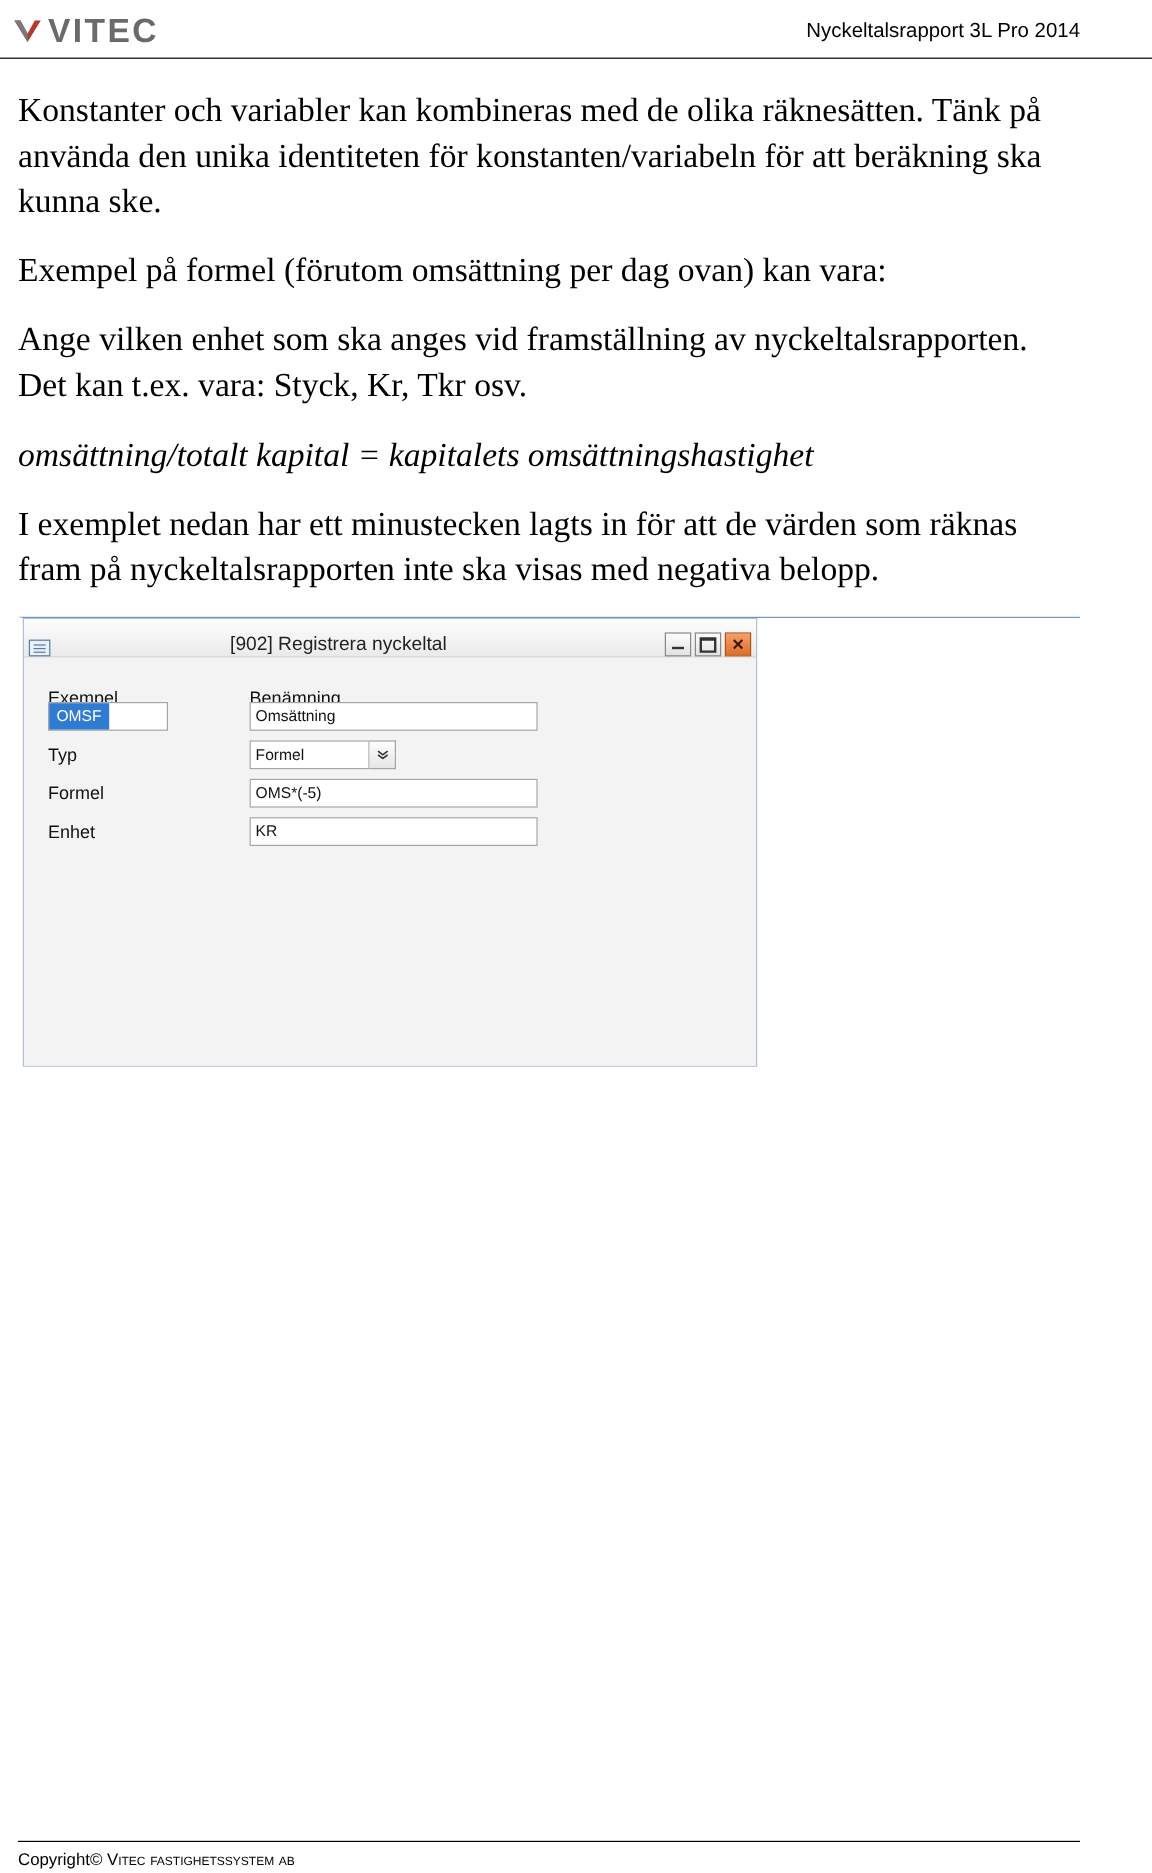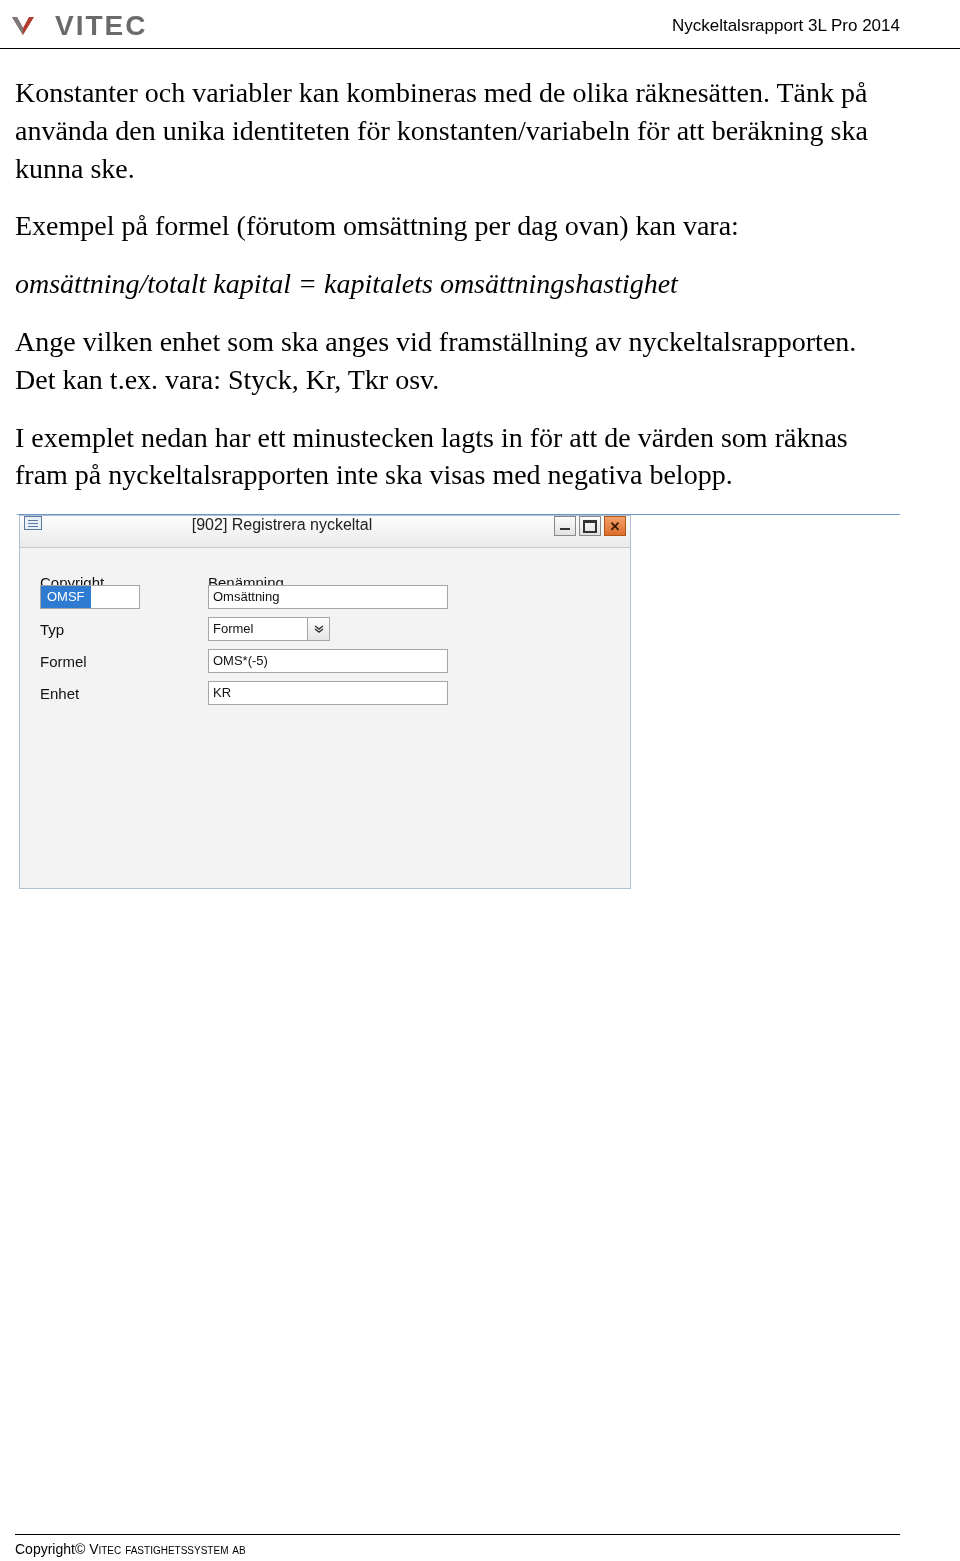--- a/index.html
+++ b/index.html
@@ -16,21 +16,21 @@
       display: flex;
       justify-content: space-between;
       align-items: center;
       padding: 10px 60px 6px 10px;
       border-bottom: 1px solid #000;
       margin-bottom: 25px;
     }
     .logo-wrap {
       display: flex;
       align-items: center;
-      gap: 19px;
+      gap: 4px;
     }
     .logo-icon {
       width: 26px;
       height: 26px;
     }
     .logo-text {
       font-family: Arial, Helvetica, sans-serif;
       font-weight: bold;
       font-size: 28px;
       letter-spacing: 2px;
@@ -56,21 +56,21 @@
       border-top: 1px solid #6b98c7;
       border-left: 4px solid #fff;
     }
     .ss-outer {
       border: 1px solid #b0c0d0;
       width: 612px;
       background: #fff;
     }
     .ss-titlebar {
       display: flex;
-      align-items: flex-start;
+      align-items: flex-end;
       background: linear-gradient(#fdfdfd, #eaeaea);
       border-bottom: 1px solid #c8c8c8;
       height: 32px;
       padding: 0 4px;
     }
     .ss-title-icon {
       width: 18px;
       height: 14px;
       border: 1px solid #5a7aa0;
       background: #e8f0fa;
@@ -218,39 +218,39 @@
       <path d="M2 4 L13 22 L13 15 L7 4 Z" fill="#7a7a7a"></path>
     </svg>
     <span class="logo-text">VITEC</span>
   </div>
   <div class="header-title">Nyckeltalsrapport 3L Pro 2014</div>
 </div>
 
 <div class="content">
   <p class="para">Konstanter och variabler kan kombineras med de olika räknesätten. Tänk på använda den unika identiteten för konstanten/variabeln för att beräkning ska kunna ske.</p>
   <p class="para">Exempel på formel (förutom omsättning per dag ovan) kan vara:</p>
+  <p class="para">Ange vilken enhet som ska anges vid framställning av nyckeltalsrapporten. Det kan t.ex. vara: Styck, Kr, Tkr osv.</p>
   <p class="para italic">omsättning/totalt kapital = kapitalets omsättningshastighet</p>
-  <p class="para">Ange vilken enhet som ska anges vid framställning av nyckeltalsrapporten. Det kan t.ex. vara: Styck, Kr, Tkr osv.</p>
   <p class="para">I exemplet nedan har ett minustecken lagts in för att de värden som räknas fram på nyckeltalsrapporten inte ska visas med negativa belopp.</p>
 
   <div class="screenshot">
     <div class="ss-outer">
       <div class="ss-titlebar">
         <div class="ss-title-icon"></div>
         <div class="ss-title-text">[902]   Registrera nyckeltal</div>
         <div class="ss-winbtns">
           <div class="ss-winbtn min"></div>
           <div class="ss-winbtn max"></div>
           <div class="ss-winbtn close">✕</div>
         </div>
       </div>
       <div class="ss-body">
 
         <div class="ss-row header-row">
-          <div class="ss-label">Copyright</div>
+          <div class="ss-label">Exempel</div>
           <div class="ss-label" style="width:auto">Benämning</div>
         </div>
 
         <div class="ss-row">
           <div class="ss-label"></div>
         </div>
 
         <div class="ss-row" style="margin-top:-32px;">
           <div style="width:168px;">
             <div class="ss-field narrow sel"><span>OMSF</span></div>

